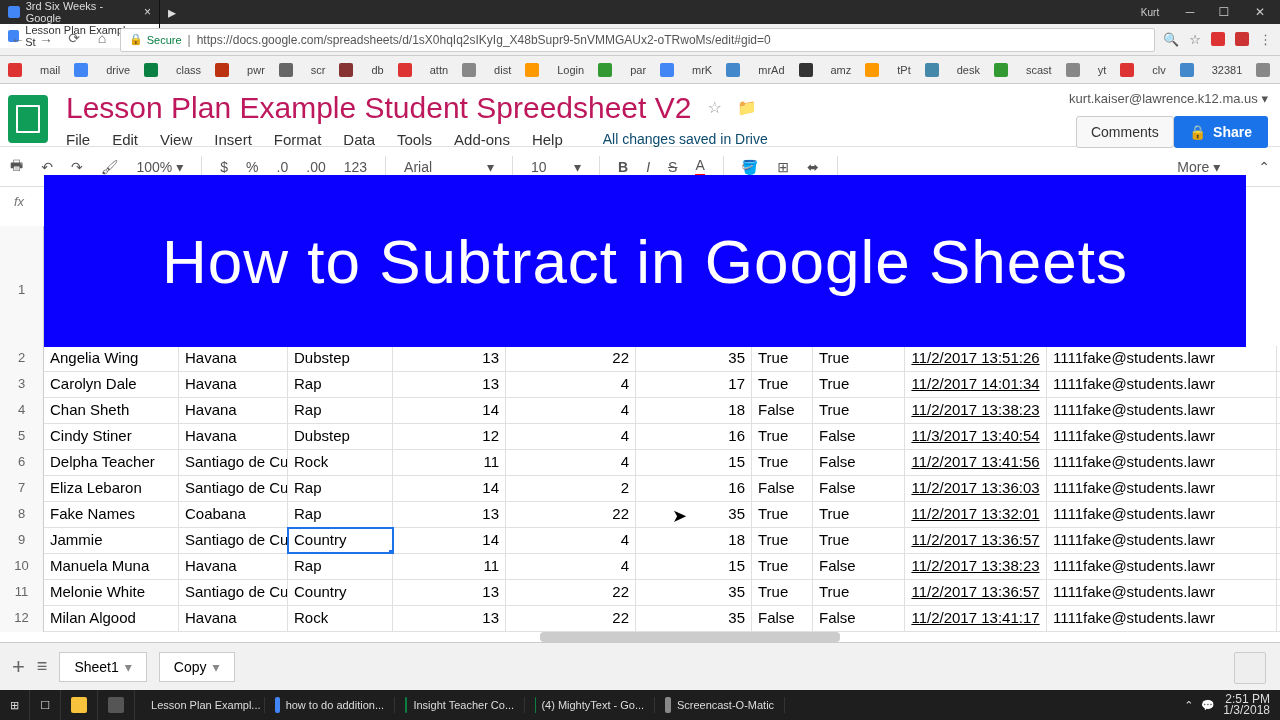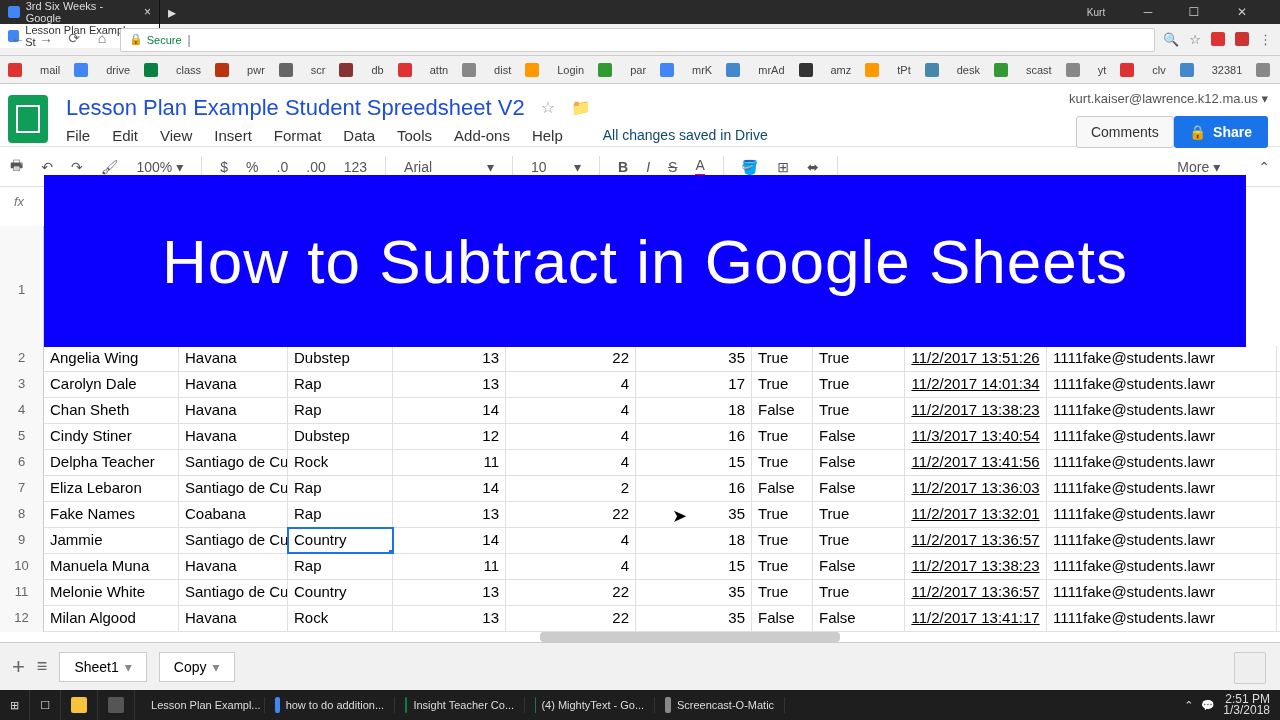--- a/index.html
+++ b/index.html
@@ -5,42 +5,42 @@
 * { margin: 0; padding: 0; box-sizing: border-box; font-family: Arial, sans-serif; }
 body { width: 1280px; height: 720px; overflow: hidden; background: #fff; position: relative; }
 
 
 .browser-top { height: 24px; background: #2a2a2a; display: flex; align-items: center; }
 .tab { height: 24px; padding: 0 8px; font-size: 11px; color: #ddd; display: flex; align-items: center; gap: 6px; border-right: 1px solid #111; min-width: 140px; max-width: 160px; }
 .tab.active { background: #fff; color: #333; }
 .tab-favicon { width: 12px; height: 12px; background: #4285f4; border-radius: 2px; }
 .tab-close { margin-left: auto; font-size: 12px; cursor: pointer; }
 .tab-new { width: 24px; text-align: center; color: #ddd; }
-.browser-user { margin-left: auto; display: flex; gap: 18px; padding-right: 22px; }
+.browser-user { margin-left: auto; display: flex; gap: 6px; padding-right: 4px; }
 .browser-btn { width: 28px; height: 22px; color: #ccc; font-size: 12px; display: flex; align-items: center; justify-content: center; }
 .browser-btn.user { font-size: 10px; width: 40px; }
 .browser-btn.close { width: 32px; }
 
 .addr-bar { height: 32px; background: #f1f1f1; border-bottom: 1px solid #ccc; display: flex; align-items: center; padding: 0 8px; gap: 8px; }
 .nav-btn { width: 20px; height: 20px; color: #666; font-size: 14px; text-align: center; }
 .addr-input { flex: 1; height: 24px; background: #fff; border: 1px solid #ccc; border-radius: 2px; padding: 0 8px; font-size: 12px; display: flex; align-items: center; color: #333; gap: 6px; }
 .secure { color: #0b8043; font-size: 11px; display: flex; align-items: center; gap: 4px; }
 .addr-icons { display: flex; gap: 10px; color: #666; font-size: 13px; }
 
 .bookmarks { height: 28px; background: #f1f1f1; border-bottom: 1px solid #ccc; display: flex; align-items: center; padding: 0 8px; gap: 14px; font-size: 11px; color: #444; }
 .bm { display: flex; align-items: center; gap: 18px; }
 .bm-ico { width: 14px; height: 14px; border-radius: 2px; }
 
 
 .sheets-header { height: 62px; display: flex; align-items: center; padding: 8px 12px 0 8px; }
 .sheets-logo { width: 40px; height: 48px; background: #0f9d58; border-radius: 4px; margin-right: 18px; position: relative; }
 .sheets-logo::after { content: ""; position: absolute; inset: 10px 8px; border: 2px solid #fff; border-radius: 1px; }
 .title-area { flex: 1; }
 .doc-title-row { display: flex; align-items: center; gap: 16px; }
-.doc-title { font-size: 22px; color: #1d4ed8; }
+.doc-title { font-size: 30px; color: #be185d; }
 .star, .folder { color: #999; font-size: 16px; }
 .menu-bar { display: flex; gap: 22px; font-size: 15px; color: #333; margin-top: 6px; }
 .drive-status { color: #0c4a6e; font-size: 14px; margin-left: 18px; }
 .header-right { display: flex; align-items: center; gap: 14px; }
 .user-email { font-size: 13px; color: #555; }
 .comments-btn { padding: 7px 14px; border: 1px solid #ccc; border-radius: 3px; font-size: 14px; color: #333; background: #f8f8f8; }
 .share-btn { padding: 7px 16px; background: #1a73e8; color: #fff; border-radius: 3px; font-size: 14px; font-weight: bold; display: flex; align-items: center; gap: 6px; }
 
 
 .toolbar { height: 40px; border-top: 1px solid #e0e0e0; display: flex; align-items: center; padding: 0 10px; gap: 18px; font-size: 14px; color: #555; }
@@ -121,20 +121,21 @@
 </div>
 
 <div class="addr-bar">
   <div class="nav-btn">←</div>
   <div class="nav-btn">→</div>
   <div class="nav-btn">⟳</div>
   <div class="nav-btn">⌂</div>
   <div class="addr-input">
     <span class="secure">🔒 <span>Secure</span></span>
     <span style="color:#777">|</span>
+    <span style="color:#555">https://docs.google.com/spreadsheets/d/1sX0hqIq2sIKyIg_X48bSupr9-5nVMMGAUx2-oTRwoMs/edit#gid=0</span>
   </div>
   <div class="addr-icons">
     <span>🔍</span>
     <span>☆</span>
     <span style="width:14px;height:14px;background:#d33;display:inline-block;border-radius:2px"></span>
     <span style="width:14px;height:14px;background:#c33;display:inline-block;border-radius:2px"></span>
     <span>⋮</span>
   </div>
 </div>
 

